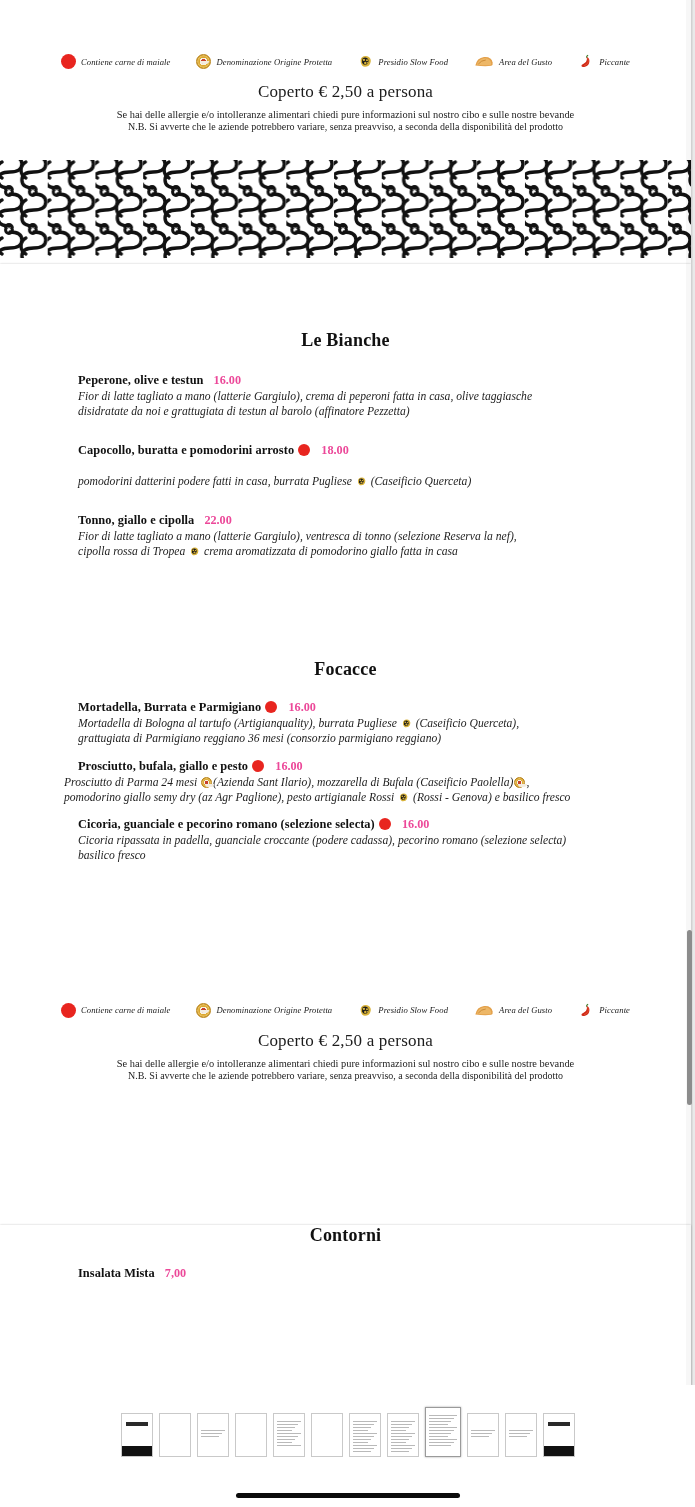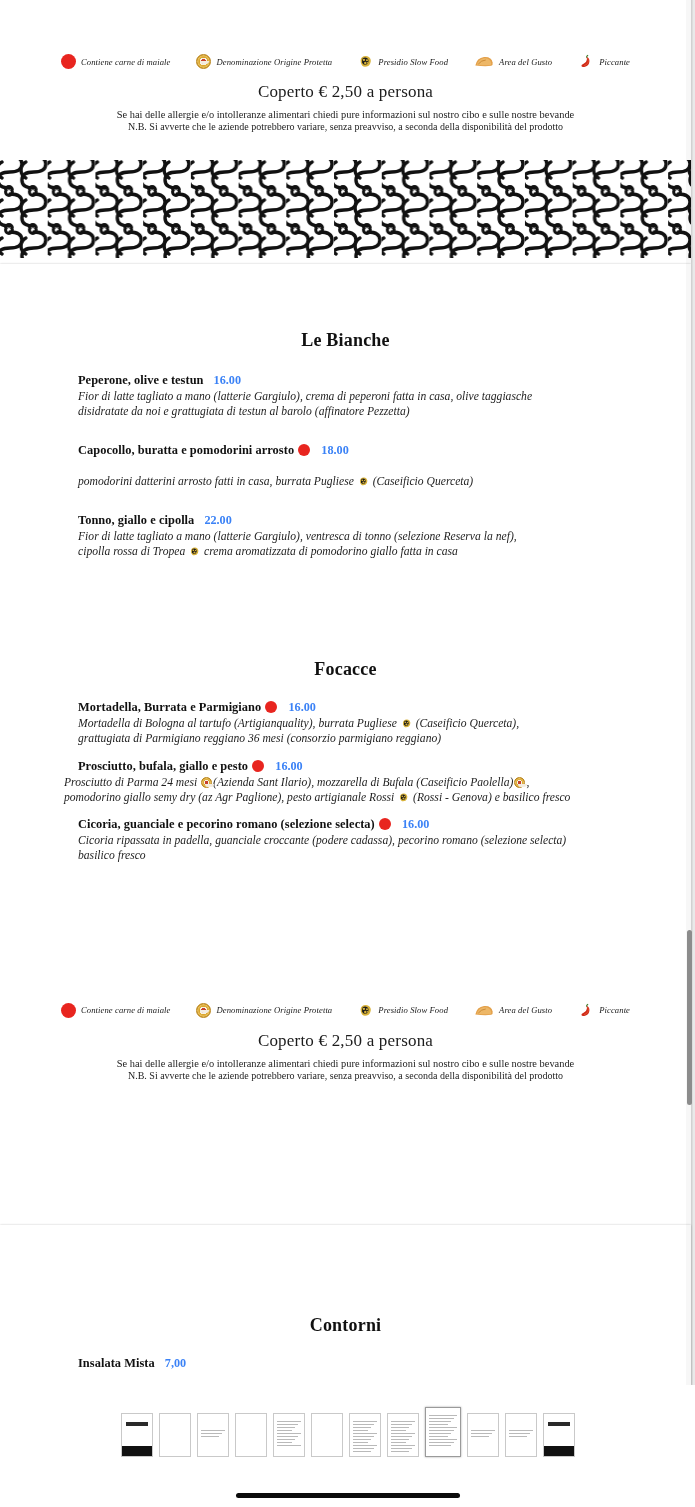--- a/index.html
+++ b/index.html
@@ -132,21 +132,21 @@
   }
   .item-name {
     font-weight: bold;
     font-size: 12.4px;
     color: #111;
     letter-spacing: .05px;
   }
   .item-price {
     font-weight: bold;
     font-size: 12.2px;
-    color: #3b82f6;
+    color: #ec4899;
     flex: 0 0 auto;
   }
   .item-desc {
     font-style: italic;
     font-size: 11.6px;
     line-height: 1.30;
     color: #1d1d1d;
     margin-top: 1px;
     letter-spacing: .01px;
   }
@@ -310,21 +310,21 @@
       <div class="item" style="margin-top:24px;">
         <div class="item-head">
           <span class="item-name">
             <span>Capocollo, buratta e pomodorini arrosto</span>
             <span class="inline-pork inline-ico"></span>
           </span>
           <span class="item-price">18.00</span>
         </div>
         <div class="item-desc">
           <br>
-          <span> pomodorini datterini arrosto fatti in casa, burrata Pugliese </span><span class="ico ico-slow inline-slow inline-ico"><svg viewBox="0 0 16 16" width="11" height="11">
+          <span> pomodorini datterini podere fatti in casa, burrata Pugliese </span><span class="ico ico-slow inline-slow inline-ico"><svg viewBox="0 0 16 16" width="11" height="11">
                   <path d="M3 9 Q2 4 6 2.5 Q10 1 12.5 4 Q14.5 6.5 13 10 Q11.5 13.5 7.5 13.5 Q4 13.5 3 9Z" fill="#d8b23a"></path>
                   <path d="M5 4.5 Q7.5 3 10 4.5 Q12 6 11 9 Q10 11.5 7.5 11.5 Q5 11.5 4.4 9 Q3.9 6.3 5 4.5Z" fill="#1b1b1b"></path>
                   <circle cx="6.3" cy="6.2" r="1.25" fill="#d8b23a"></circle>
                   <circle cx="9.6" cy="6.6" r="1.1" fill="#d8b23a"></circle>
                   <circle cx="7.8" cy="9.5" r="1.35" fill="#d8b23a"></circle>
                   <circle cx="10.4" cy="9.4" r=".85" fill="#d8b23a"></circle>
                 </svg></span><span> (Caseificio Querceta)</span>
         </div>
       </div>
 
@@ -461,21 +461,21 @@
         <rect x="0" y="0" width="695" height="8" fill="#ffffff"></rect>
         <rect x="0" y="8" width="695" height="98" fill="url(#swirl)"></rect>
         <rect x="0" y="106" width="695" height="6" fill="#ffffff"></rect>
       </svg>
     </div>
    </div>
   </div>
 
   <div class="page" id="page-c">
    <div class="page-inner">
-     <div class="section-title" style="margin-top:90px;">Contorni</div>
+     <div class="section-title" style="">Contorni</div>
      <div class="items" style="margin-top:20px;">
        <div class="item" style="margin-top:0;">
          <div class="item-head">
            <span class="item-name">Insalata Mista</span>
            <span class="item-price">7,00</span>
          </div>
        </div>
      </div>
    </div>
   </div>

